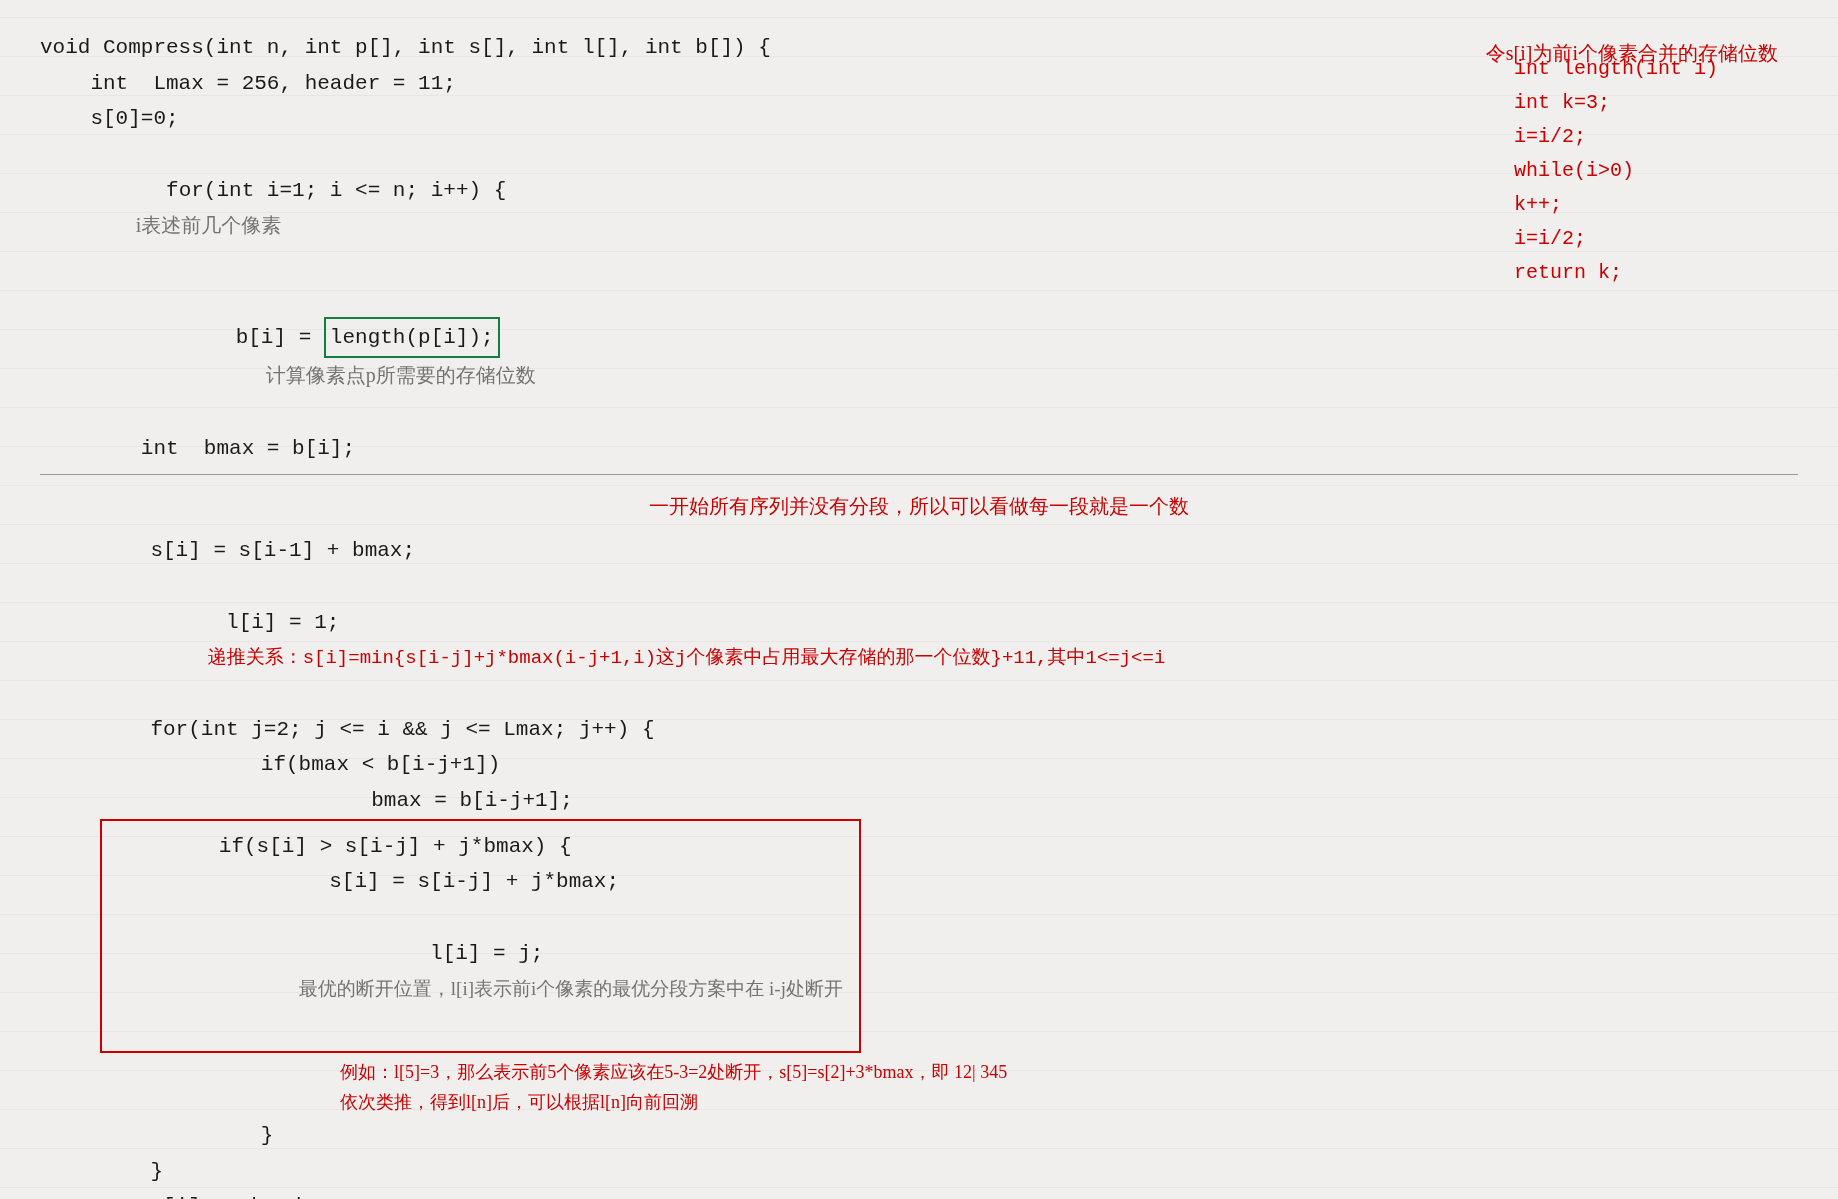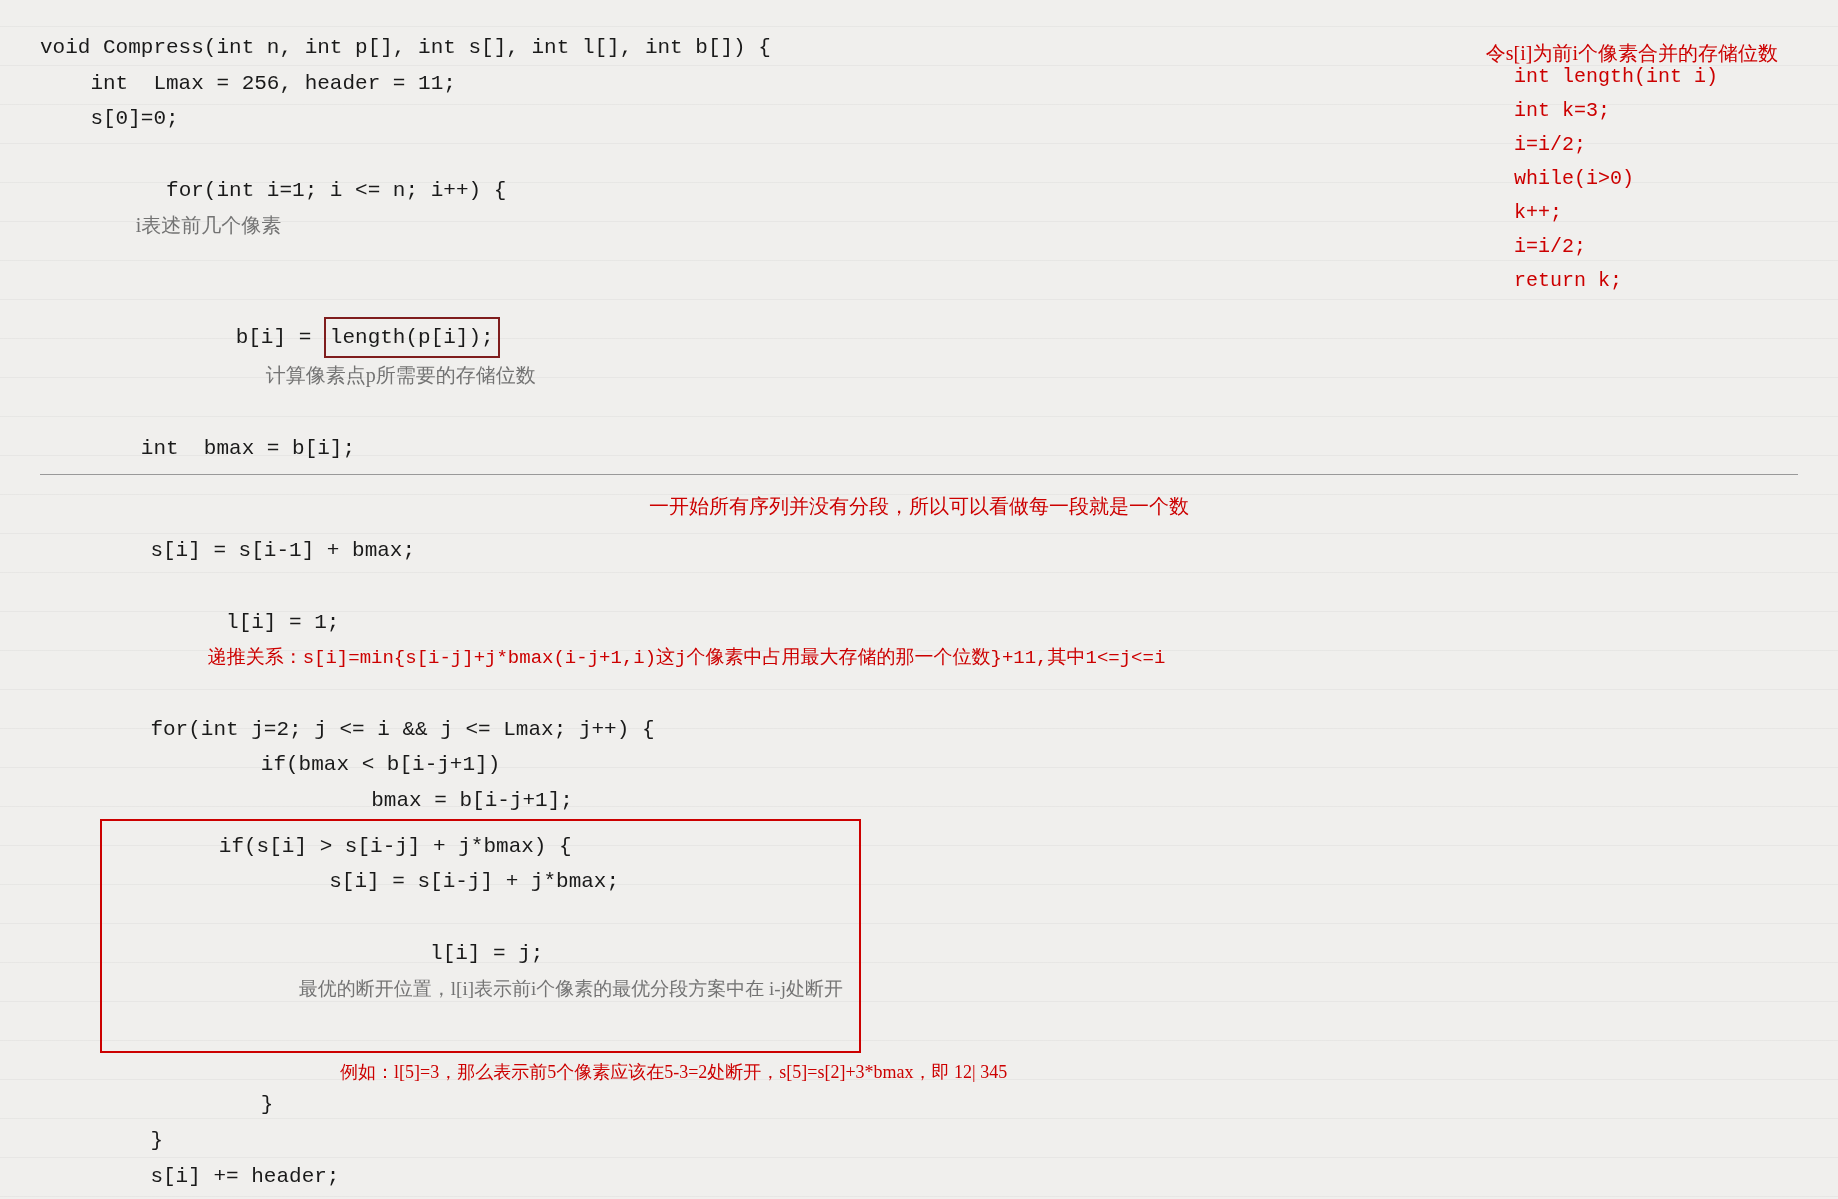--- a/index.html
+++ b/index.html
@@ -53,21 +53,21 @@
     
     .inline-annotation {
       color: #737373;
       font-family: 'SimSun', 'STSong', serif;
       font-size: 20px;
       margin-left: 20px;
     }
 
     
     .boxed {
-      border: 2px solid #7f1d1d;
+      border: 2px solid #15803d;
       padding: 1px 4px;
       display: inline-block;
     }
 
     
     .red-box {
       border: 2.5px solid #cc0000;
       padding: 8px 16px;
       margin-left: 60px;
       margin-bottom: 4px;
@@ -132,21 +132,21 @@
 <div class="page">
   <div class="code-area">
 
     
     <div class="annotation-top-right">令s[i]为前i个像素合并的存储位数</div>
 
     
     <span class="code-line">void Compress(int n, int p[], int s[], int l[], int b[]) {</span>
 
     
-    <div class="right-annotation" style="top: 40px;">
+    <div class="right-annotation" style="top: 32px;">
       <div>int length(int i)</div>
       <div>    int k=3;</div>
       <div>    i=i/2;</div>
       <div>    while(i&gt;0)</div>
       <div>        k++;</div>
       <div>        i=i/2;</div>
       <div>    return k;</div>
     </div>
 
     
@@ -199,20 +199,21 @@
       <div class="code-line">        if(s[i] &gt; s[i-j] + j*bmax) {</div>
       <div class="code-line" style="padding-left: 60px;">            s[i] = s[i-j] + j*bmax;</div>
       <div class="code-line" style="padding-left: 60px;">
         <span>            l[i] = j;</span>
         <span class="inline-annotation" style="margin-left: 20px; font-size: 19px;">最优的断开位置，l[i]表示前i个像素的最优分段方案中在 i-j处断开</span>
       </div>
     </div>
 
     
     <span class="bottom-annotation" style="margin-left: 300px;">例如：l[5]=3，那么表示前5个像素应该在5-3=2处断开，s[5]=s[2]+3*bmax，即 12| 345</span>
+    <span class="bottom-annotation" style="margin-left: 300px;">依次类推，得到l[n]后，可以根据l[n]向前回溯</span>
 
     
     <span class="code-line" style="padding-left: 120px;">        }</span>
 
     
     <span class="code-line" style="padding-left: 60px;">    }</span>
 
     
     <span class="code-line" style="padding-left: 60px;">    s[i] += header;</span>
 

